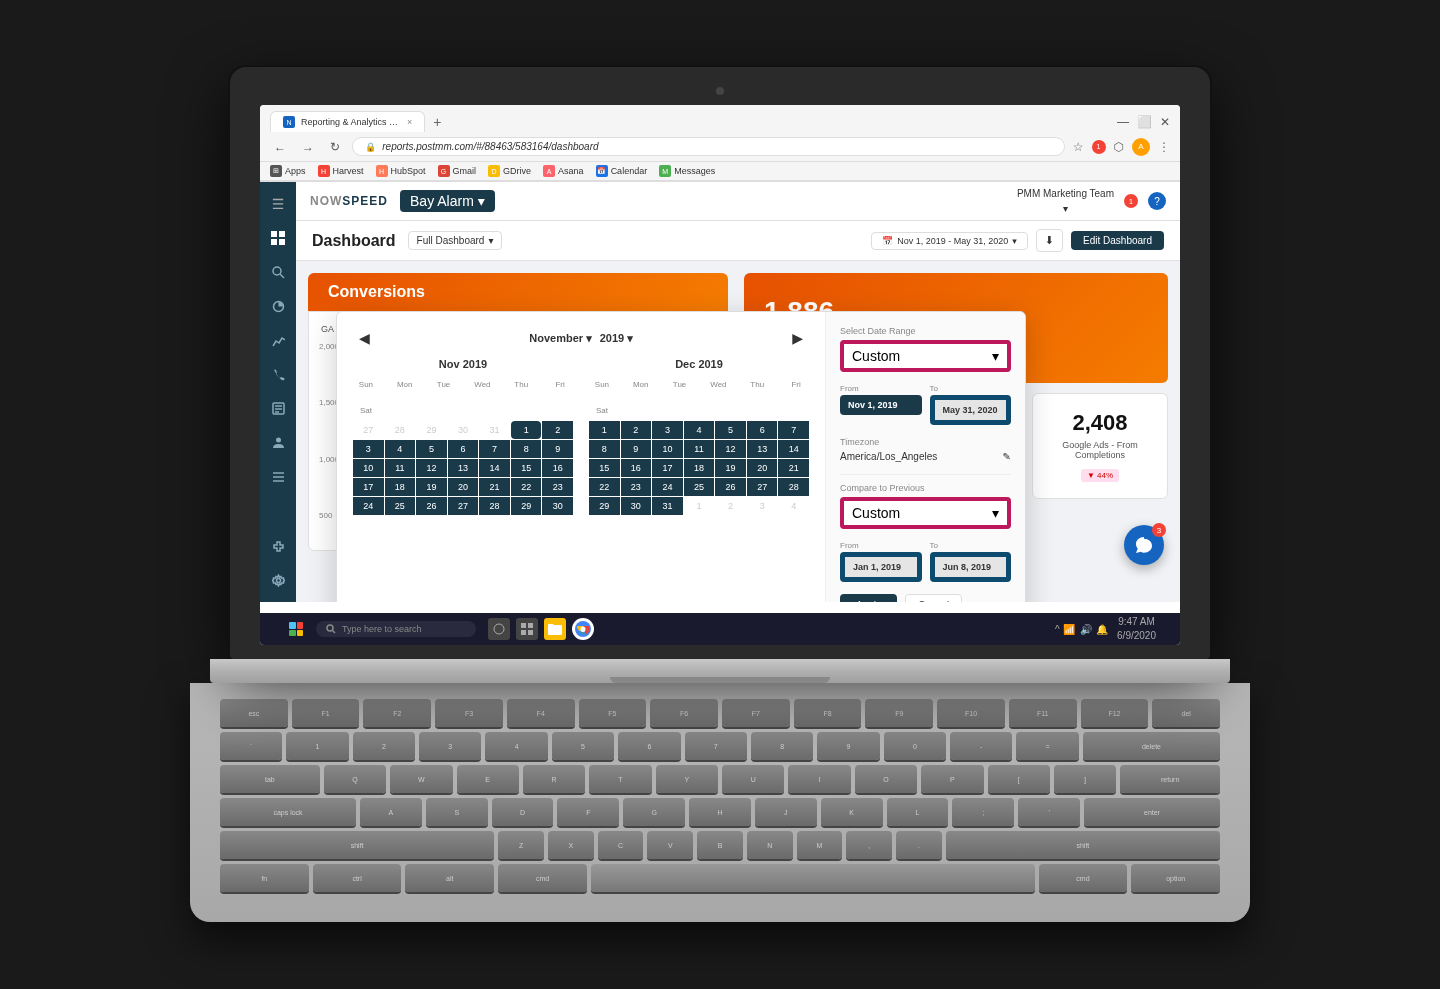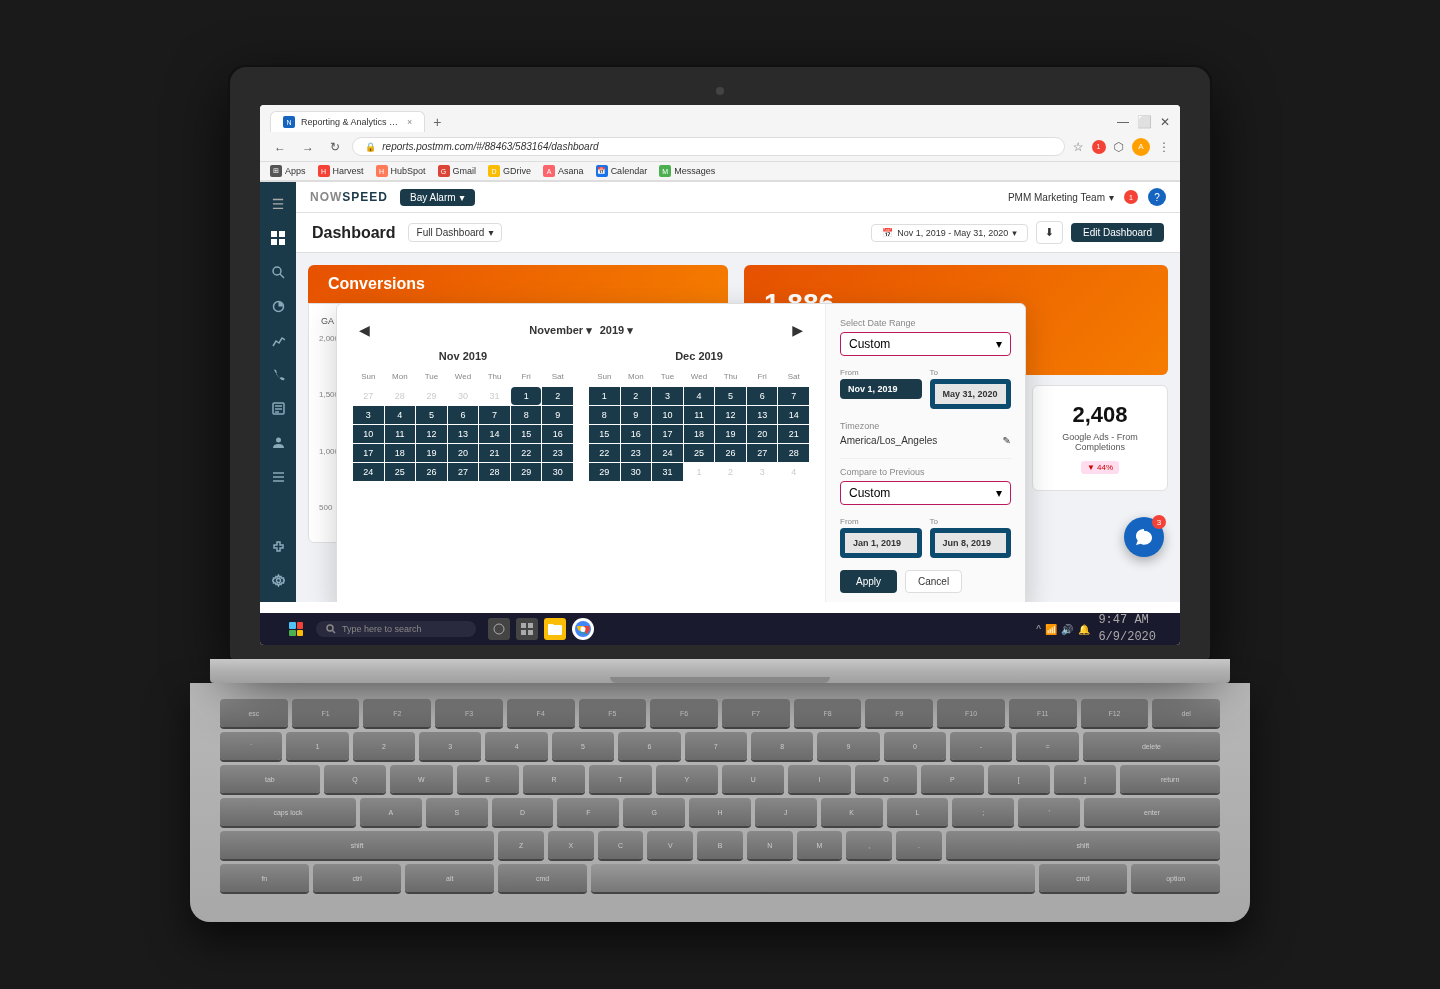--- a/index.html
+++ b/index.html
@@ -341,41 +341,42 @@
 
     .logo-now { color: #888; }
     .logo-speed { color: #1a3a4a; }
 
     .client-btn {
       background: #1a3a4a;
       color: white;
       border: none;
       border-radius: 4px;
       padding: 3px 10px;
-      font-size: 10px;
+      font-size: 14px;
       cursor: pointer;
       display: flex;
       align-items: center;
       gap: 4px;
     }
 
     .top-bar-right {
       margin-left: auto;
       display: flex;
       align-items: center;
       gap: 10px;
     }
 
     .pmm-team {
       font-size: 10px;
       color: #333;
       cursor: pointer;
       display: flex;
       align-items: center;
       gap: 4px;
+      flex-direction: column;
     }
 
     .notif-badge {
       background: #f44336;
       color: white;
       font-size: 7px;
       border-radius: 50%;
       width: 14px;
       height: 14px;
       display: flex;
@@ -632,22 +633,22 @@
     .cal-month-header {
       font-size: 11px;
       font-weight: 600;
       color: #333;
       margin-bottom: 8px;
       text-align: center;
     }
 
     .cal-dow-row {
       display: grid;
-      grid-template-columns: repeat(7, 1fr);
-      gap: 1px;
+      grid-template-columns: repeat(6, 1fr);
+      gap: 13px;
       margin-bottom: 4px;
     }
 
     .cal-dow {
       font-size: 8px;
       color: #888;
       text-align: center;
       padding: 2px;
     }
 
@@ -687,24 +688,24 @@
       border-radius: 0 6px 6px 0;
     }
 
     .dr-label {
       font-size: 9px;
       color: #888;
       margin-bottom: 4px;
     }
 
     .dr-select {
-      border: 1px solid #be185d;
+      border: 4px solid #be185d;
       border-radius: 4px;
       padding: 4px 8px;
-      font-size: 12px;
+      font-size: 14px;
       width: 100%;
       background: white;
       cursor: pointer;
       display: flex;
       align-items: center;
       justify-content: space-between;
       margin-bottom: 12px;
     }
 
     .dr-from-to {
@@ -887,25 +888,24 @@
     }
 
     .taskbar-right {
       margin-left: auto;
       display: flex;
       align-items: center;
       gap: 8px;
     }
 
     .taskbar-time {
-      font-size: 12px;
+      font-size: 10px;
       color: #aaa;
-      text-align: left;
+      text-align: center;
       line-height: 1.4;
-      font-family: Liberation Mono, monospace;
     }
 
     .taskbar-sys-icons {
       display: flex;
       gap: 4px;
       align-items: center;
     }
 
     .sys-icon {
       font-size: 10px;

